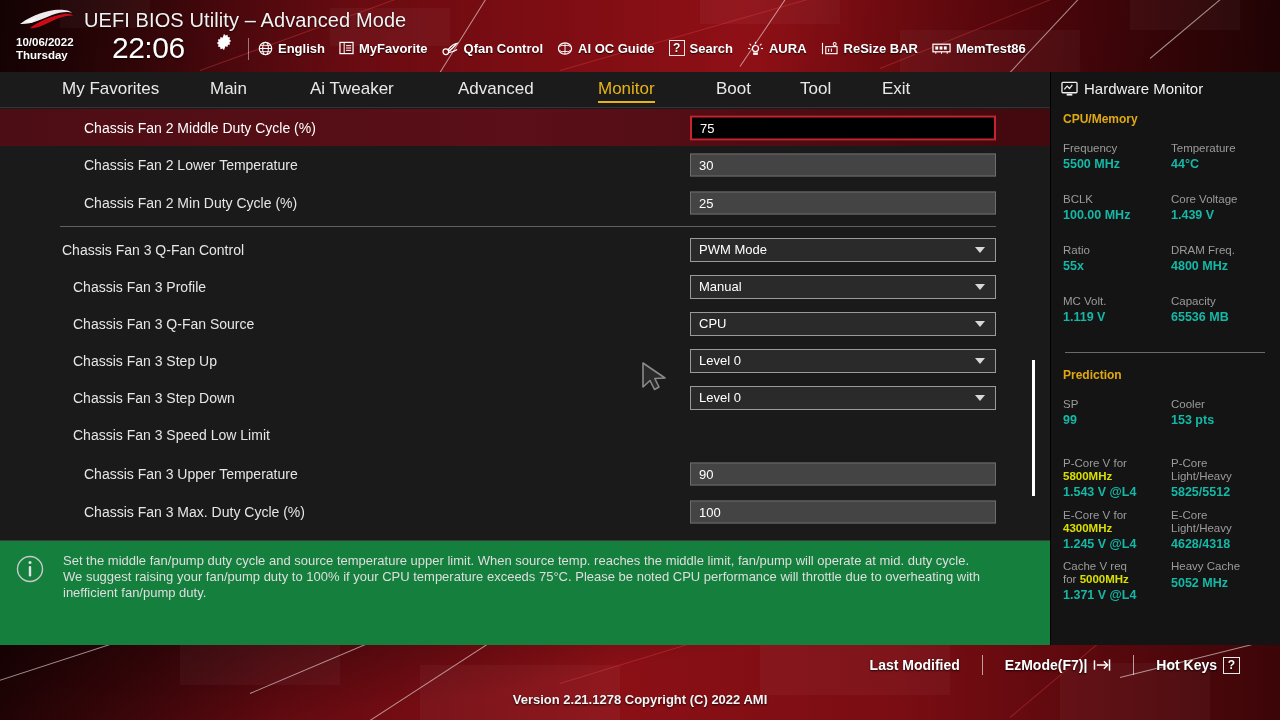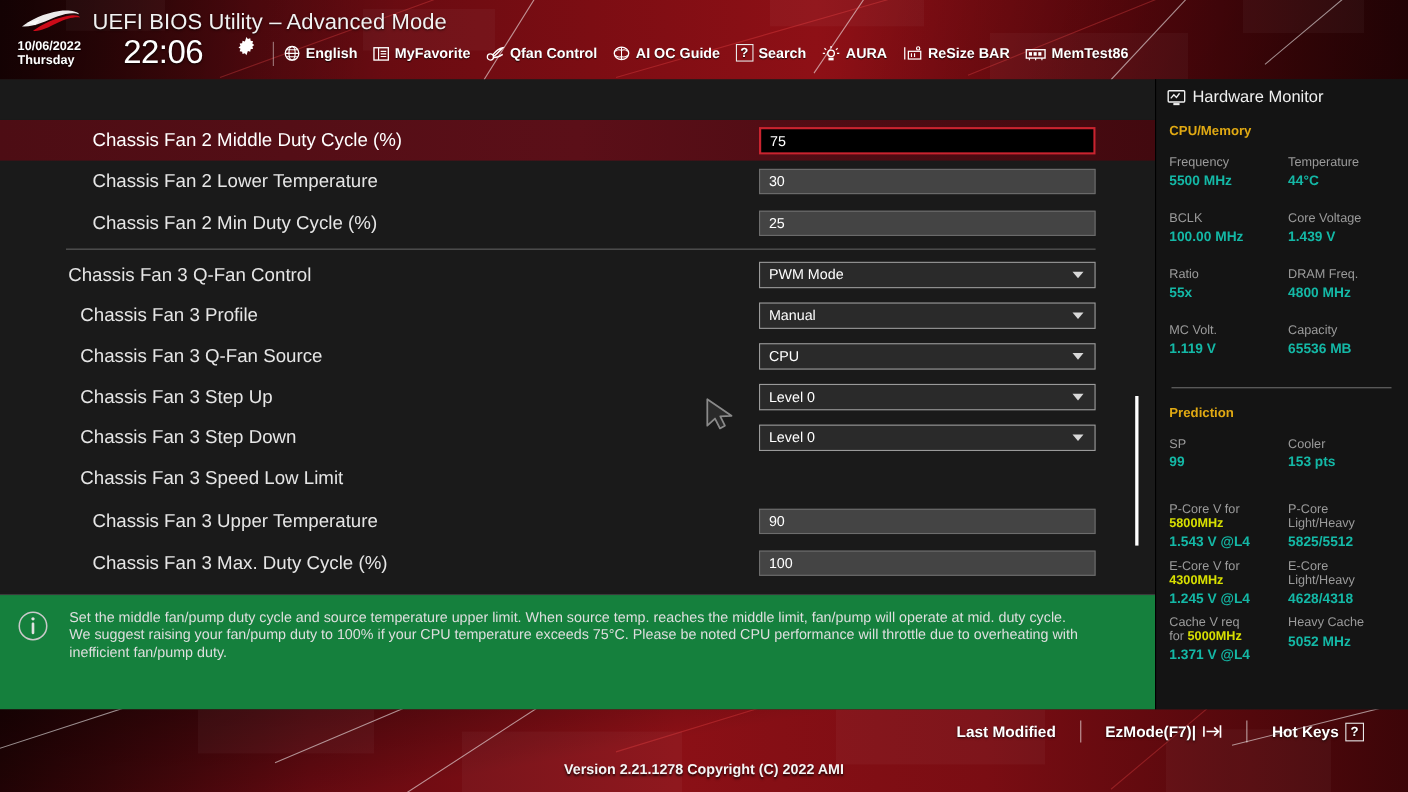--- a/index.html
+++ b/index.html
@@ -55,21 +55,21 @@
   #hdr-sep {
     position: absolute; left: 248px; top: 38px;
     width: 1px; height: 22px; background: rgba(255,255,255,.45);
   }
   #hdr-tools {
     position: absolute; left: 258px; top: 40px;
     display: flex; align-items: center; gap: 14px;
     font-size: 13px; font-weight: bold; color: #ffffff;
     text-shadow: 0 1px 1px rgba(0,0,0,.8);
   }
-  .htool { display: flex; align-items: flex-end; gap: 5px; cursor: pointer; white-space: nowrap; }
+  .htool { display: flex; align-items: center; gap: 5px; cursor: pointer; white-space: nowrap; }
   .htool svg { display: block; }
 
   
   #navbar {
     position: absolute; left: 0; top: 72px;
     width: 1050px; height: 36px;
     background: #1b1b1b;
     border-bottom: 1px solid #343434;
     display: flex; align-items: center;
   }
@@ -88,21 +88,21 @@
   }
   .row {
     position: absolute; left: 0; width: 1050px; height: 37px;
     display: flex; align-items: center;
   }
   .row.sel {
     background: linear-gradient(90deg, #4d0d14 0%, #5b0f18 50%, #42090f 100%);
   }
   .row-label {
     position: absolute;
-    font-size: 17px; color: #e6e6e6; white-space: nowrap; text-align: right;
+    font-size: 14px; color: #e6e6e6; white-space: nowrap; text-align: right;
   }
   .row.sel .row-label { color: #ffffff; }
 
   .fld {
     position: absolute; left: 690px; top: 50%; transform: translateY(-50%);
     width: 306px; height: 23px;
     background: #444444;
     border: 1px solid #6d6d6d;
     color: #ffffff; font-size: 13px;
     display: flex; align-items: center;
@@ -335,20 +335,30 @@
           <rect x="12.5" y="5.3" width="3" height="3.4" fill="#fff"></rect>
           <line x1="4" y1="11" x2="4" y2="13" stroke="#fff" stroke-width="1.1"></line>
           <line x1="10" y1="11" x2="10" y2="13" stroke="#fff" stroke-width="1.1"></line>
           <line x1="16" y1="11" x2="16" y2="13" stroke="#fff" stroke-width="1.1"></line>
         </svg>
         <span>MemTest86</span>
       </div>
     </div>
   </div>
 
+  <div id="navbar">
+      <div class="navtab" style="position: absolute; left: 62px; top: 7px;">My Favorites</div>
+      <div class="navtab" style="position: absolute; left: 210px; top: 7px;">Main</div>
+      <div class="navtab" style="position: absolute; left: 310px; top: 7px;">Ai Tweaker</div>
+      <div class="navtab" style="position: absolute; left: 458px; top: 7px;">Advanced</div>
+      <div class="navtab active" style="position: absolute; left: 598px; top: 7px;">Monitor</div>
+      <div class="navtab" style="position: absolute; left: 716px; top: 7px;">Boot</div>
+      <div class="navtab" style="position: absolute; left: 800px; top: 7px;">Tool</div>
+      <div class="navtab" style="position: absolute; left: 882px; top: 7px;">Exit</div>
+    </div>
 
   <div id="main">
       <div class="row" style="top: 384px;">
         <div class="row-label" style="left: 84px;">Chassis Fan 3 Max. Duty Cycle (%)</div>
         <div class="fld">
           <span>100</span>
         </div>
       </div>
       <div class="row" style="top: 346px;">
         <div class="row-label" style="left: 84px;">Chassis Fan 3 Upper Temperature</div>

